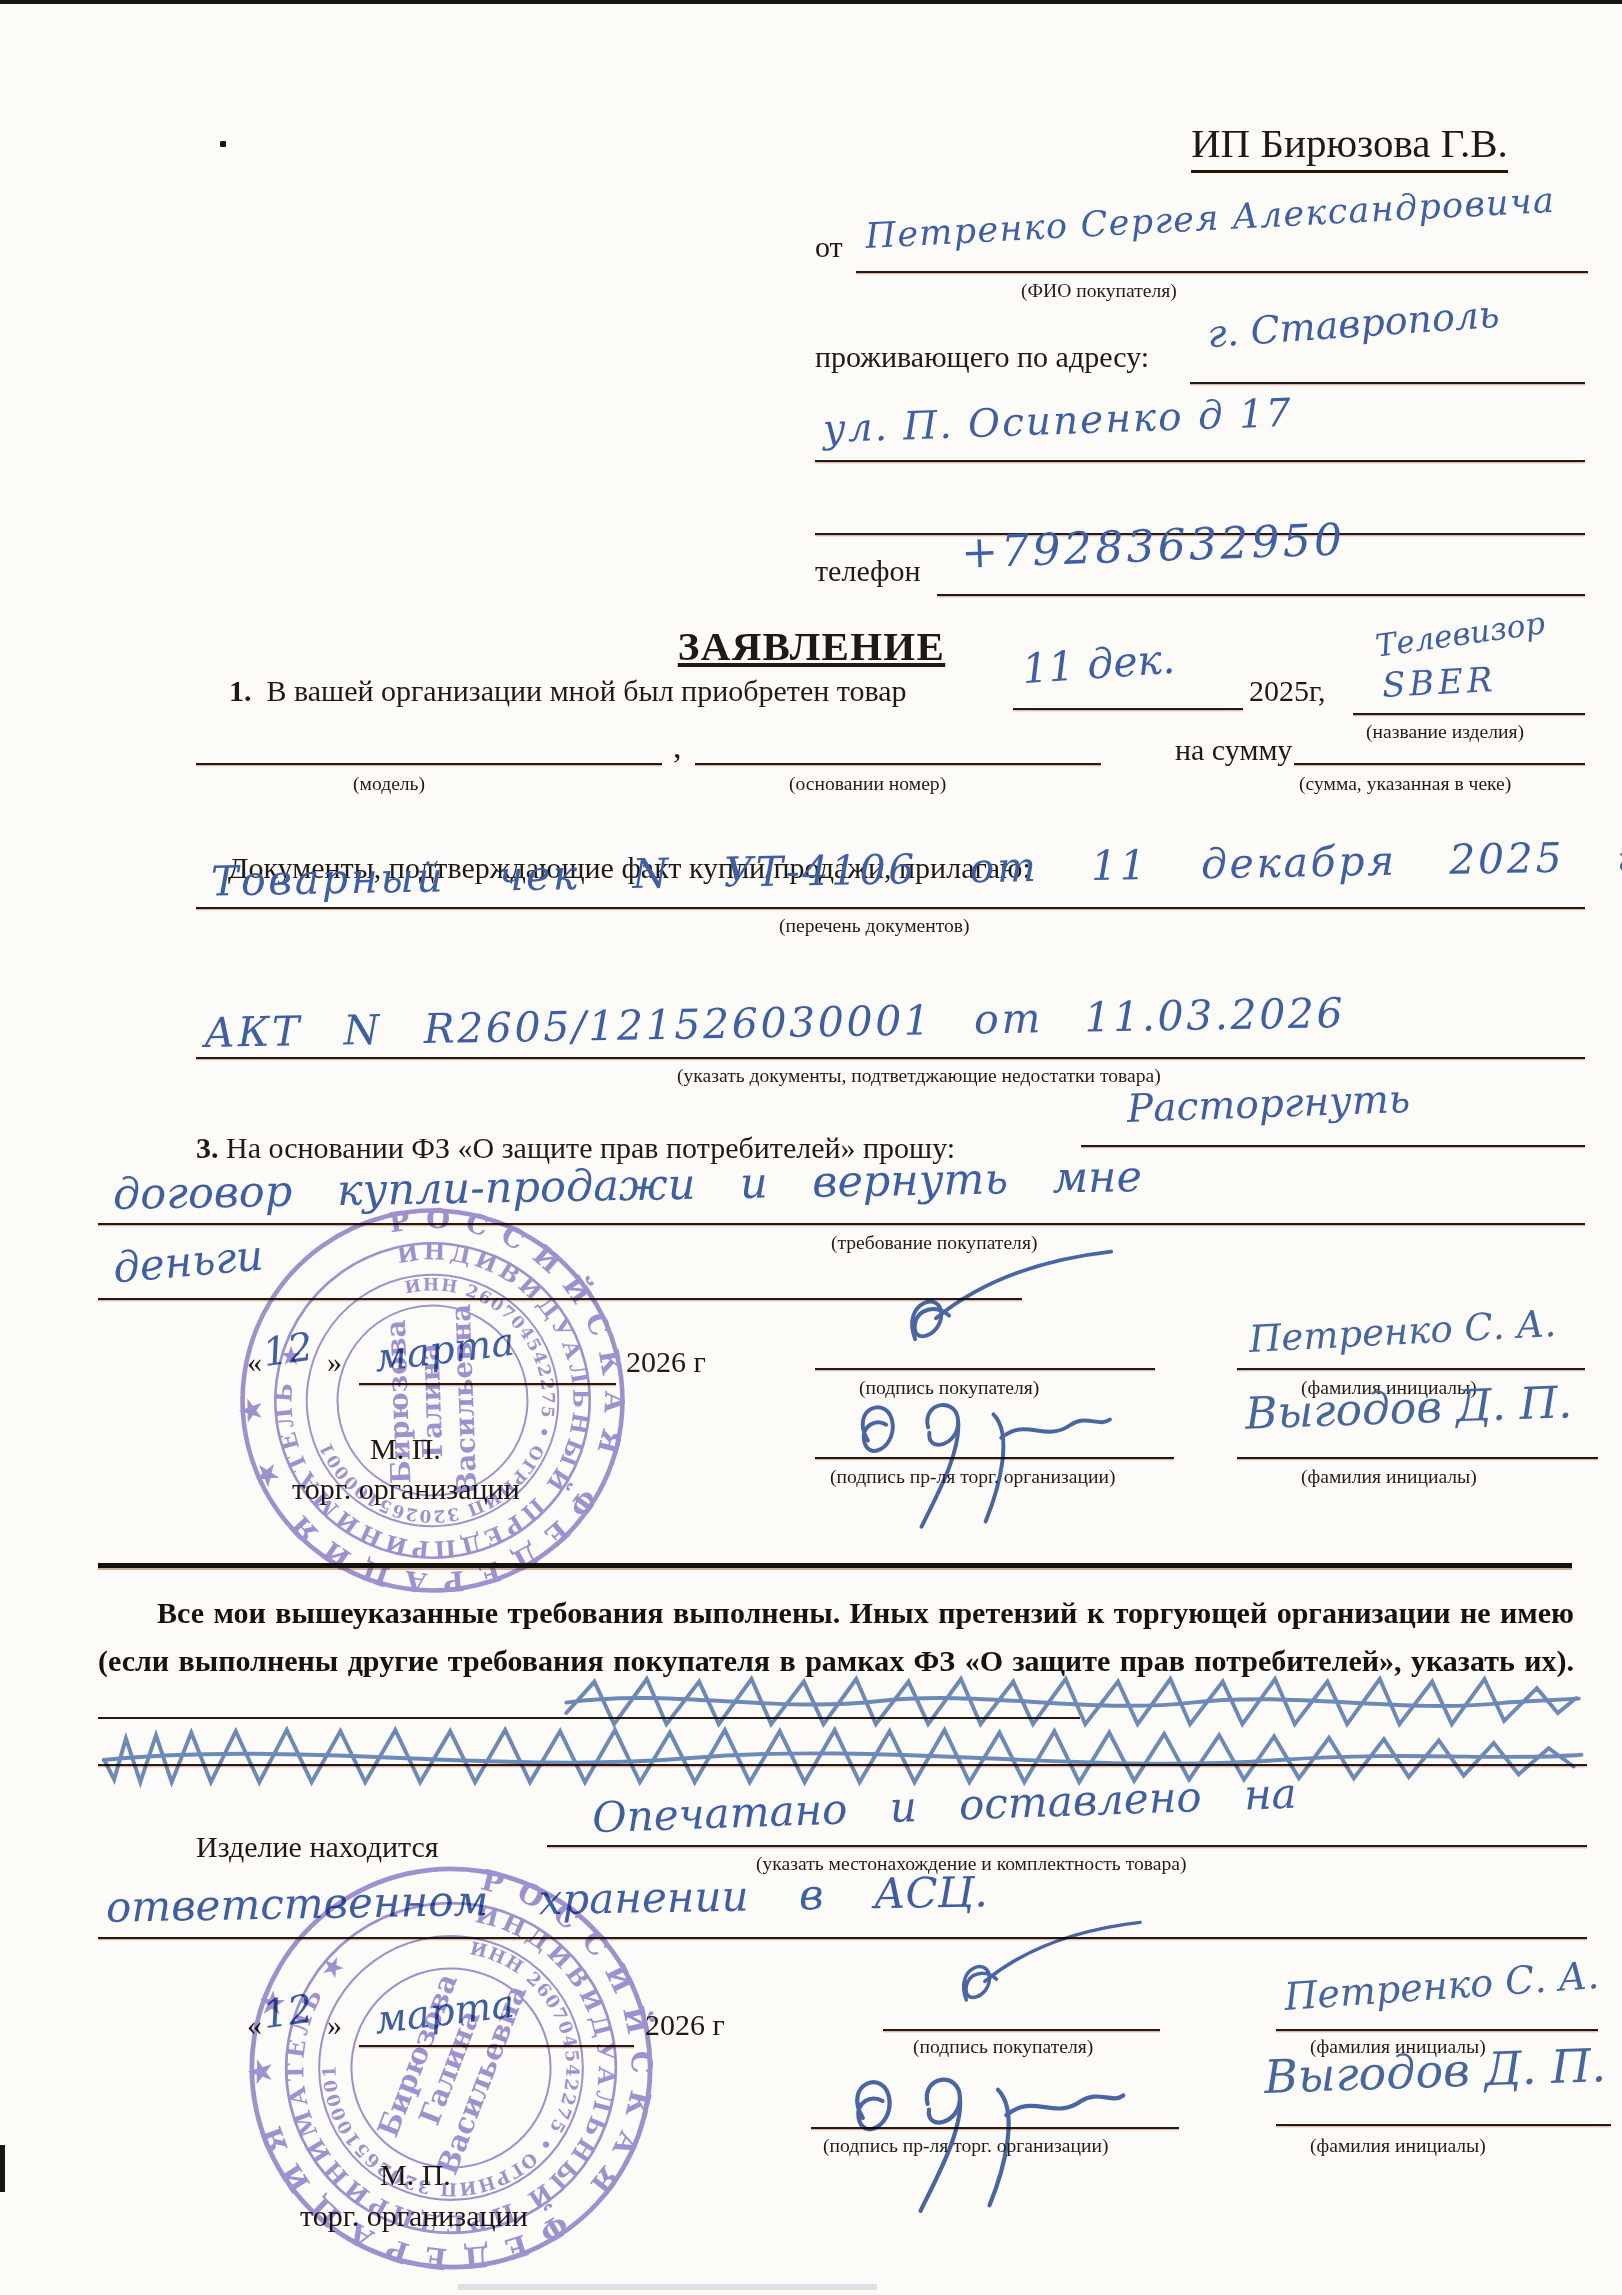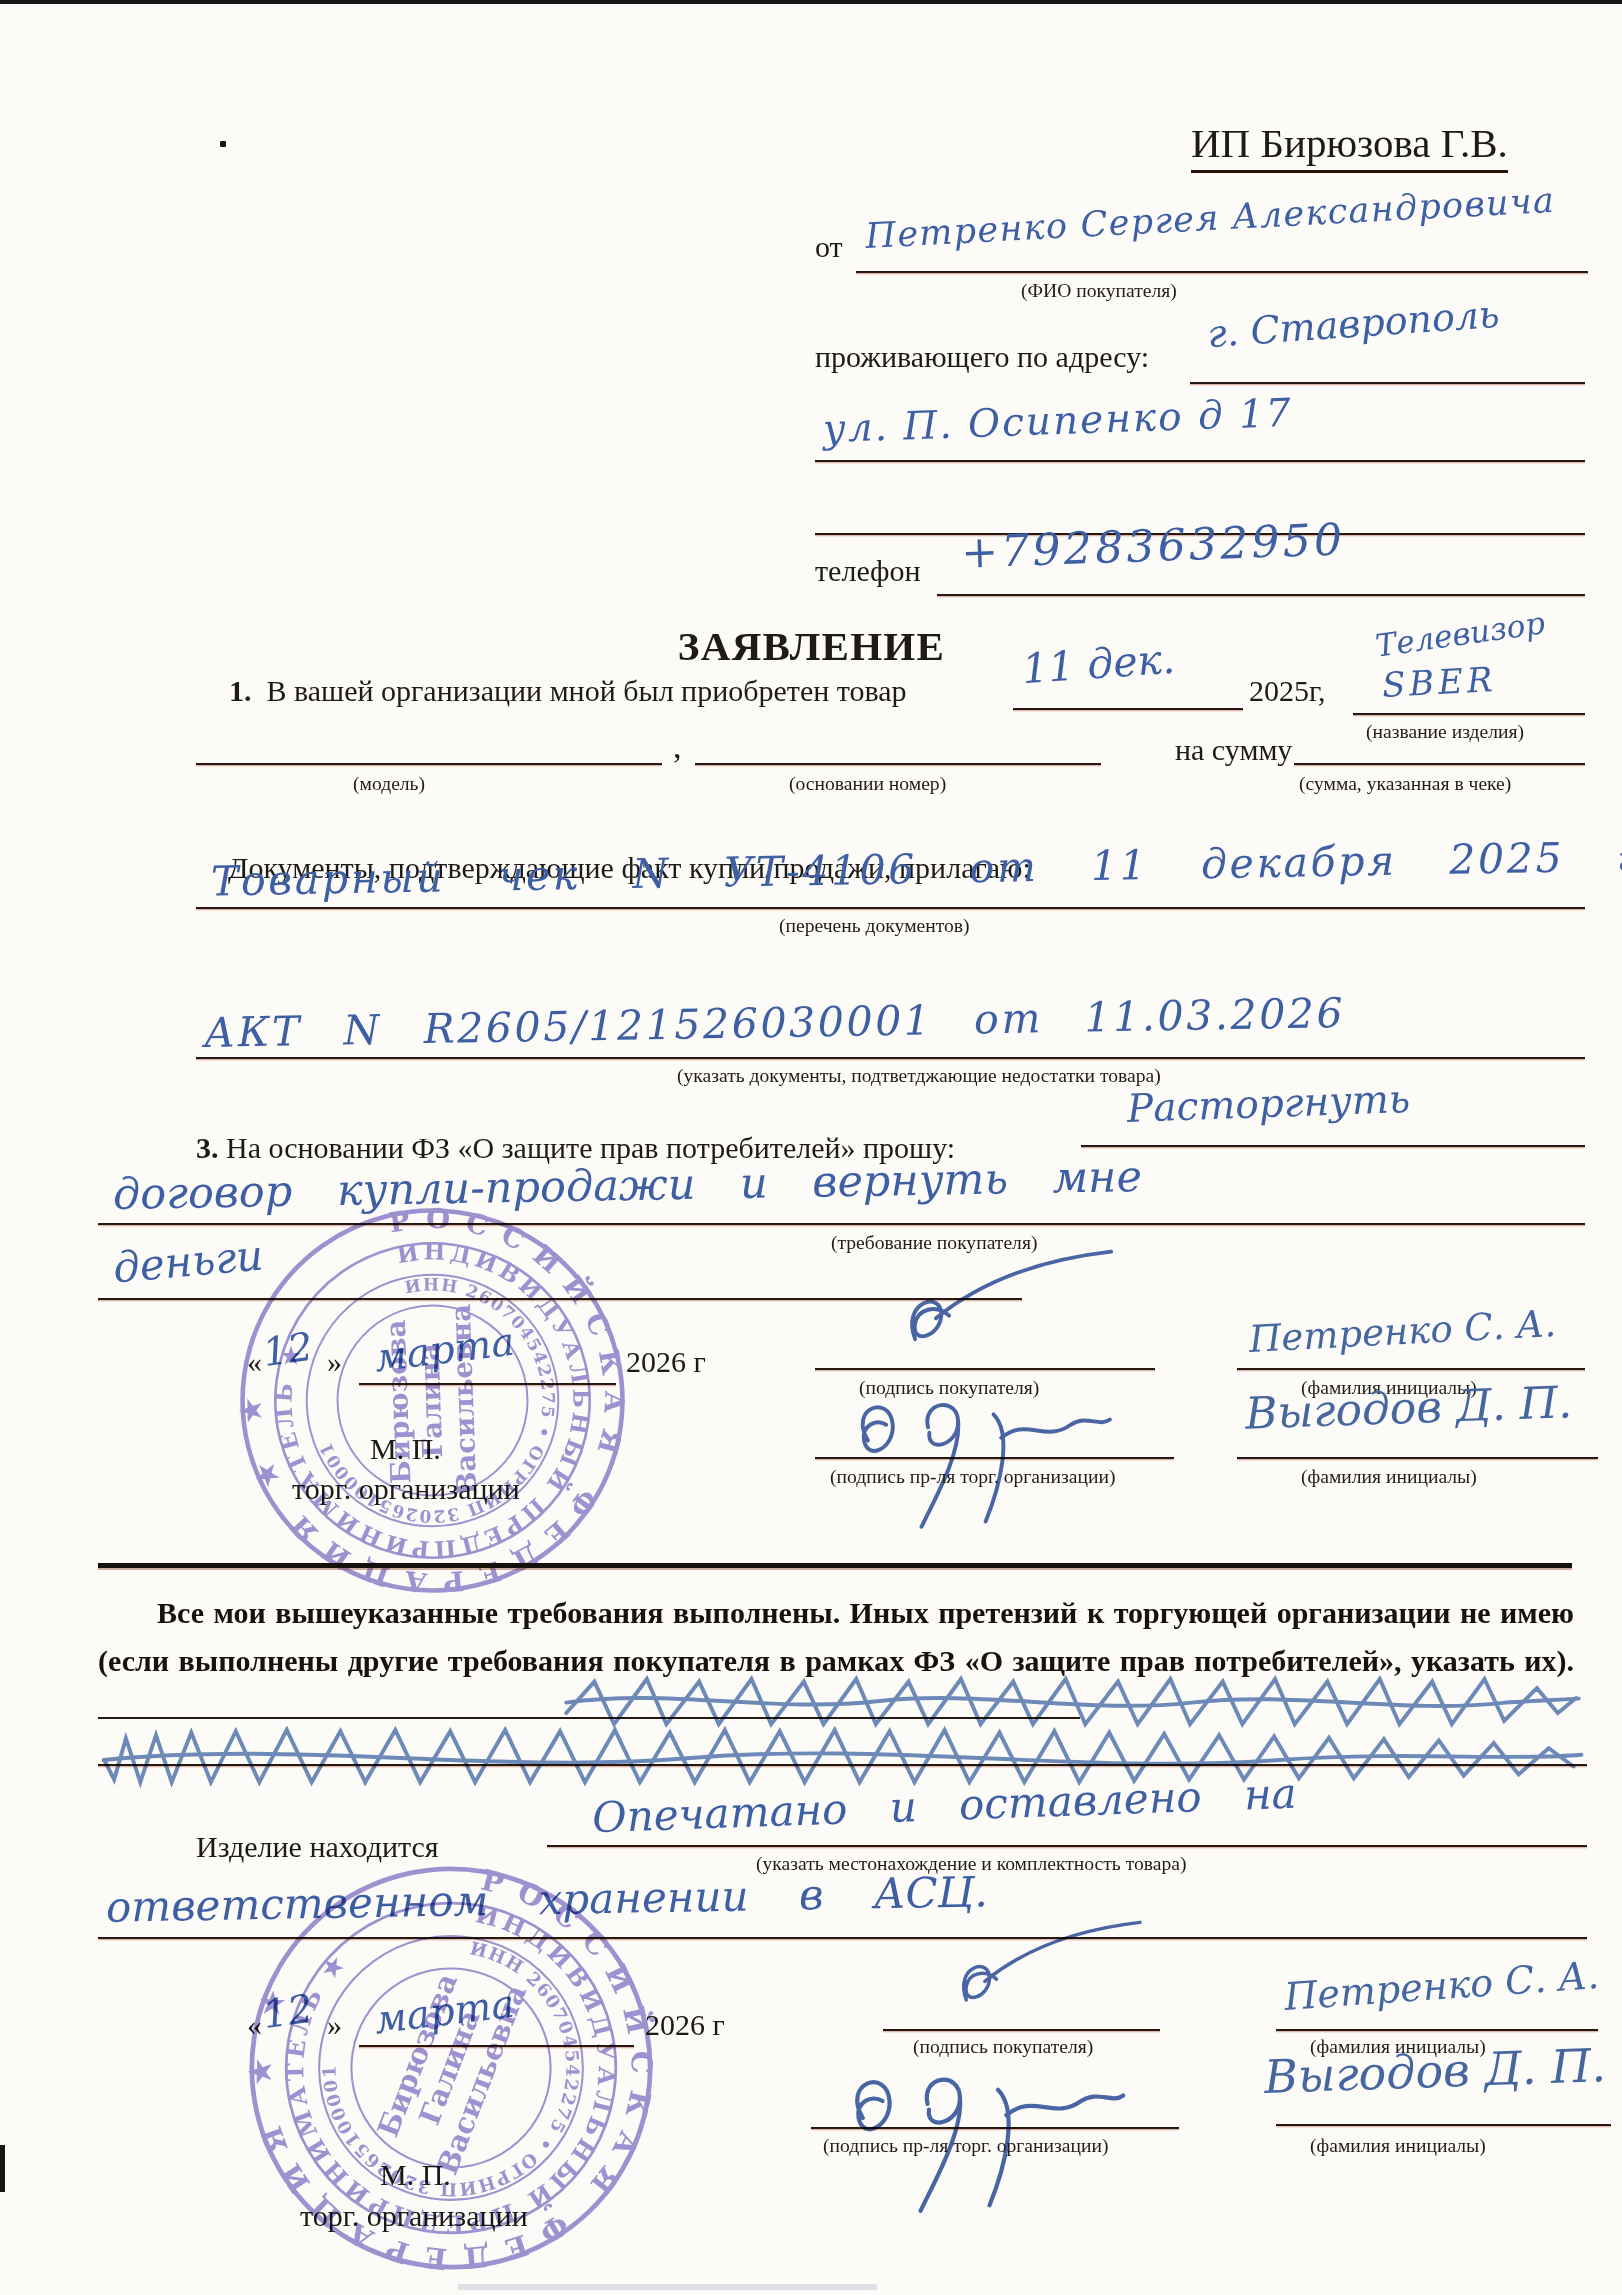--- a/index.html
+++ b/index.html
@@ -1,21 +1,21 @@
 <!DOCTYPE html>
 <html style="font-size:10.5px"><head>
 <meta charset="utf-8">
 <style>
   html,body{margin:0;padding:0;background:#d9d9d9;}
   .page{position:relative;width:1623px;height:2295px;background:#fcfbf8;overflow:hidden;
         font-family:"Liberation Serif",serif;color:#1e1a15;}
   .abs{position:absolute;}
   .print{font-size:30px;white-space:nowrap;}
   .cap{font-size:19.6px;white-space:nowrap;color:#221c16;}
-  .bold{font-weight:bold;}
+  .bold{font-weight:bold;text-decoration:underline;}
   .uline{border-bottom:2px solid #241a12;box-shadow:0 1.3px 0 rgba(165,55,25,.35);}
   .thick-rule{border-bottom:5.9px solid #14100b;box-shadow:0 2px 0 rgba(150,45,20,.4);}
   .hand{font-family:"DejaVu Serif",serif;font-style:italic;color:#3e5fa3;white-space:nowrap;}
   .hand2{color:#46669f;}
   .closing-par{font-size:30px;font-weight:bold;text-align:justify;line-height:1.6;color:#17120d;}
   .fill-line{display:inline-block;width:982px;height:6.5px;border-bottom:2.6px solid #241a12;}
   .stampwrap{opacity:.82;mix-blend-mode:multiply;}
   .sig{mix-blend-mode:multiply;}
   .artifact{background:#161616;}
 </style>

